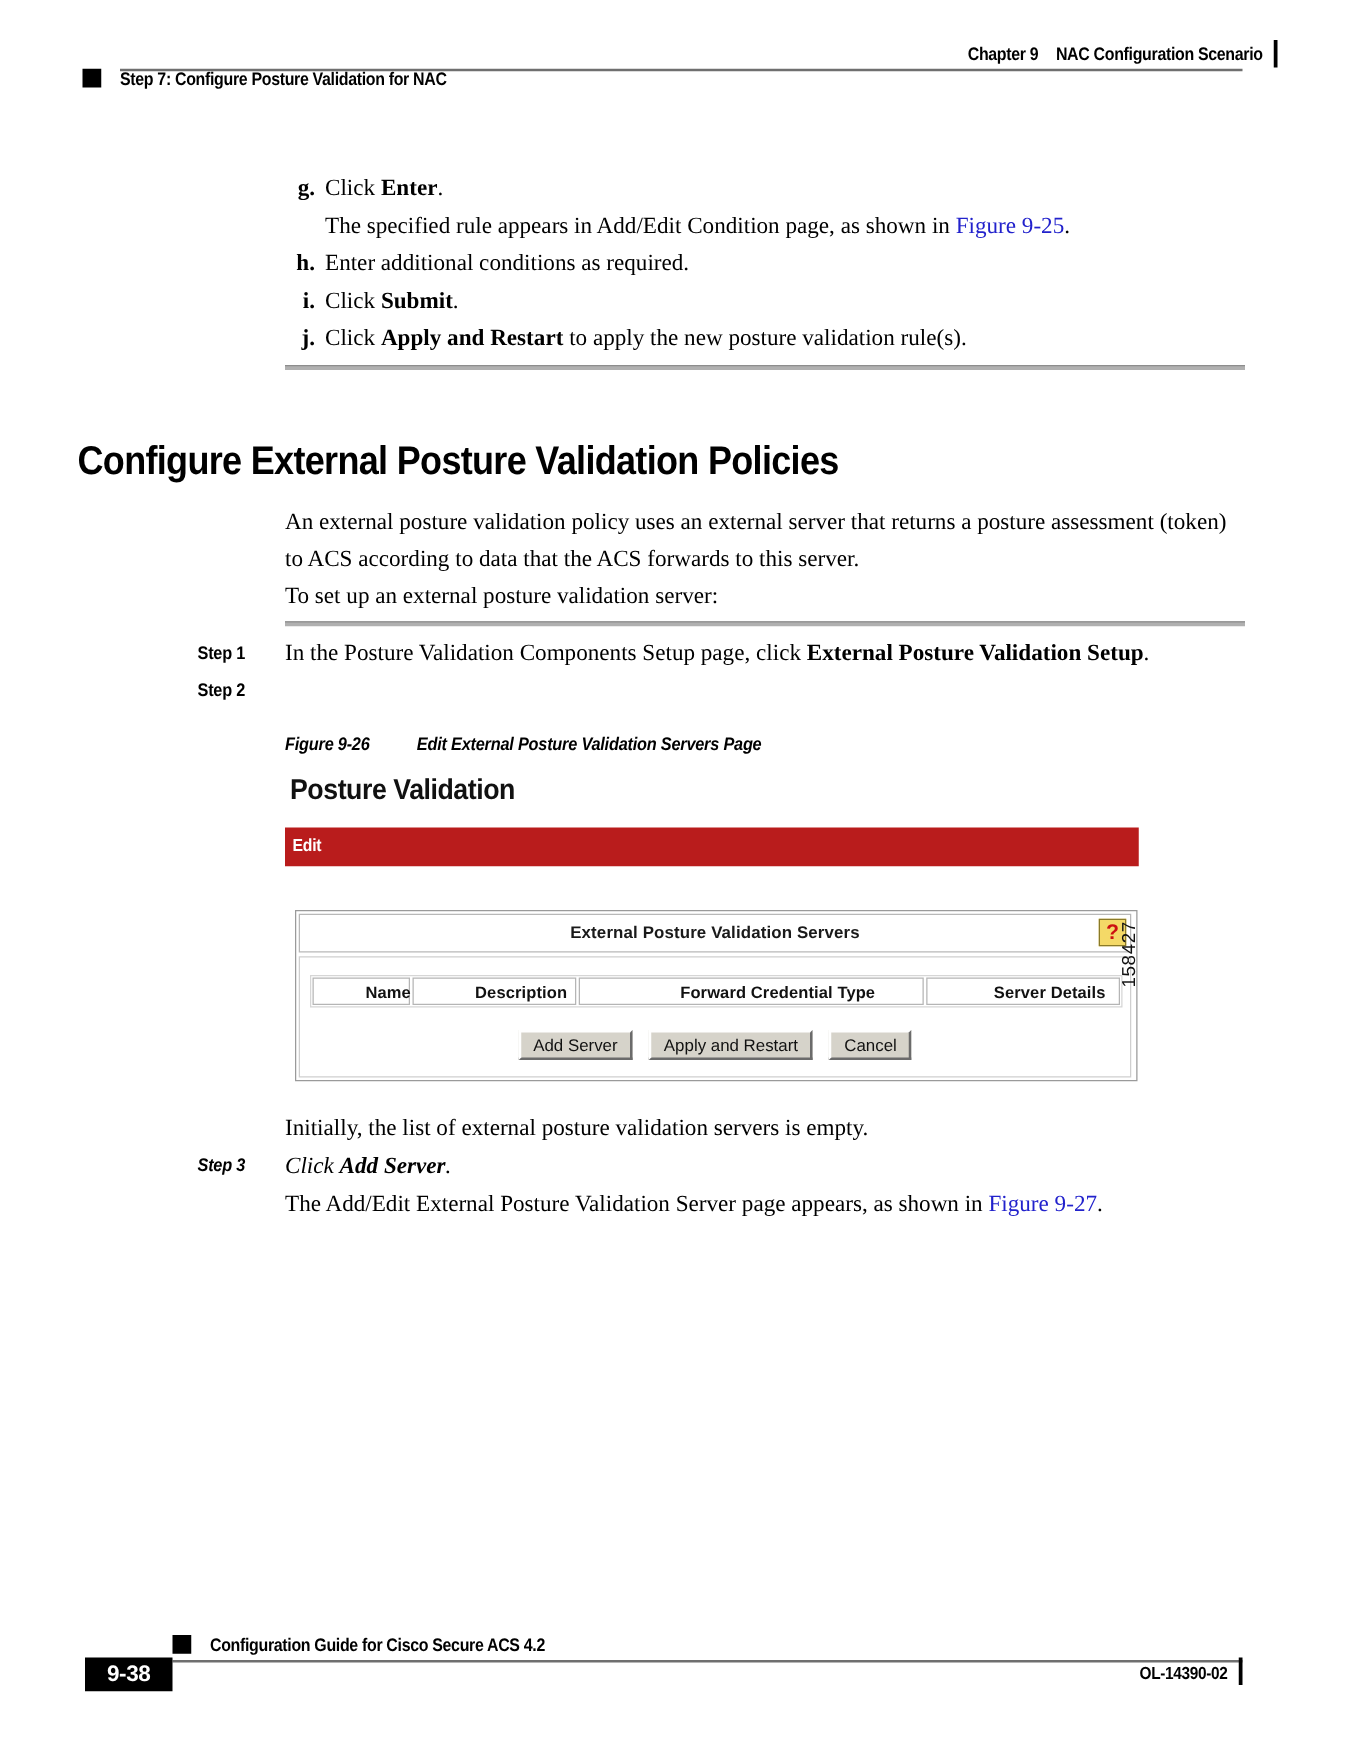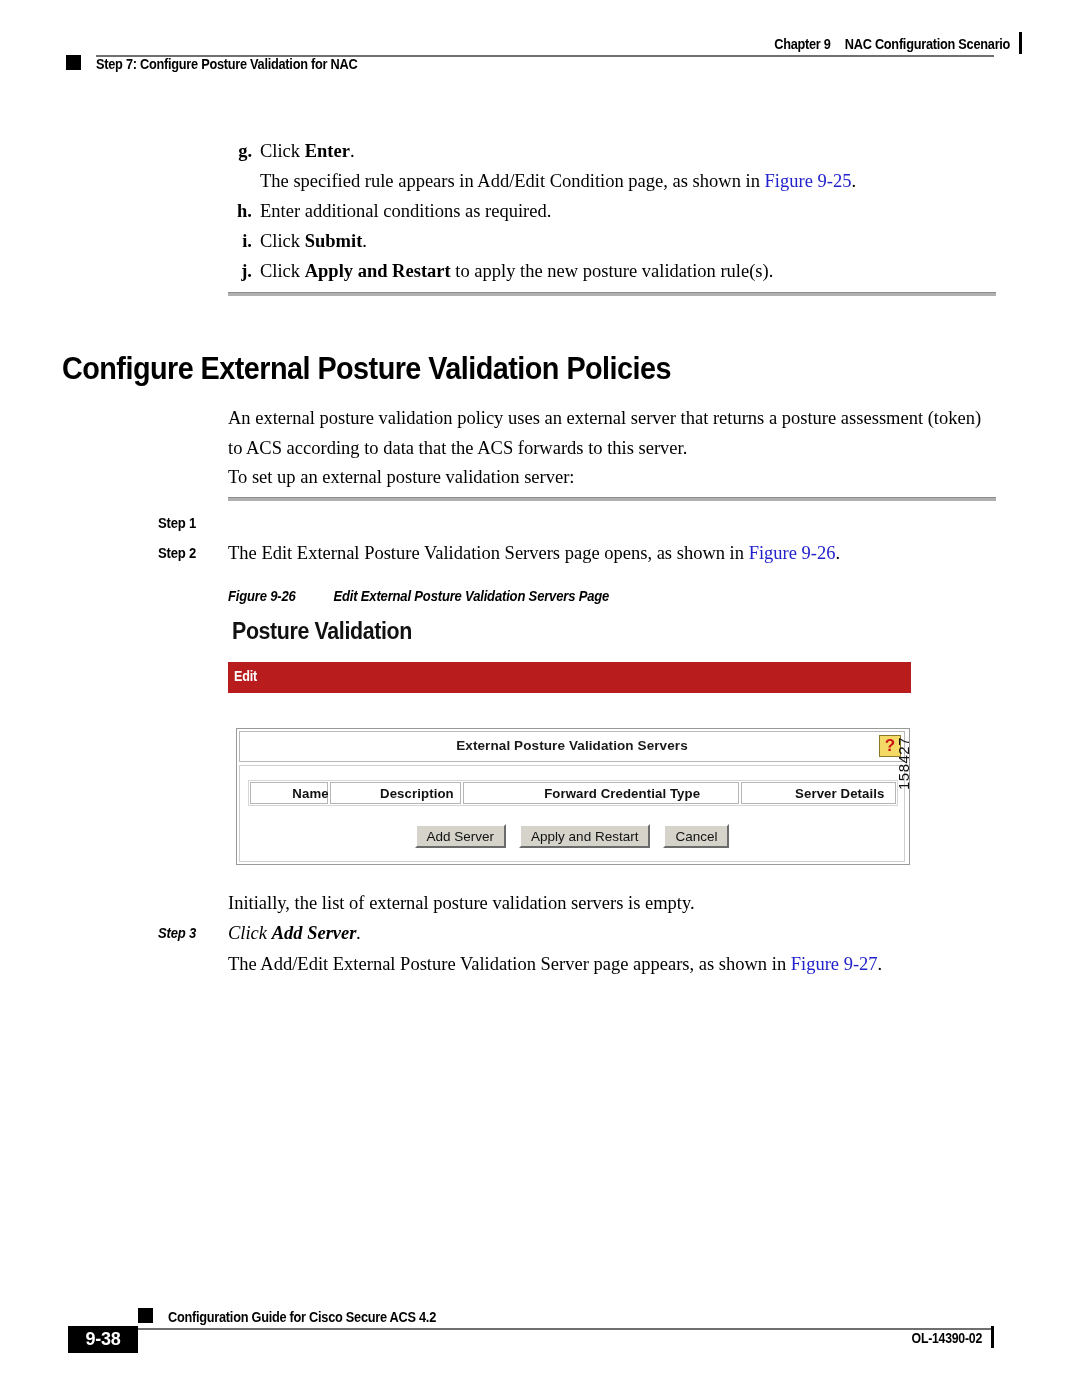--- a/index.html
+++ b/index.html
@@ -468,24 +468,24 @@
   <div class="h1">Configure External Posture Validation Policies</div>
 
   <div class="para-block body-text" style="top:403px;">An external posture validation policy uses an external server that returns a posture assessment (token) to ACS according to data that the ACS forwards to this server.</div>
   <div class="para-block body-text" style="top:462px;">To set up an external posture validation server:</div>
 
   <div class="rule-gray" style="left:228px; top:497px; width:768px;"></div>
 
   <div class="steps" style="top:508px;">
     <div class="step-row">
       <span class="step-label">Step 1</span>
+      <span class="step-body"><span>In the Posture Validation Components Setup page, click </span><b class="inline">External Posture Validation Setup</b><span>.</span></span>
     </div>
     <div class="step-row">
       <span class="step-label">Step 2</span>
-      <span class="step-body"><span>The Edit External Posture Validation Servers page opens, as shown in </span><span class="figref">Figure 9-26</span><span>.</span></span>
     </div>
   </div>
 
   <div class="fig-caption">
     <span>Figure 9-26</span><span class="gap"></span><span>Edit External Posture Validation Servers Page</span>
   </div>
 
   <div class="screenshot">
 
     <div class="ss-title">Posture Validation</div>

